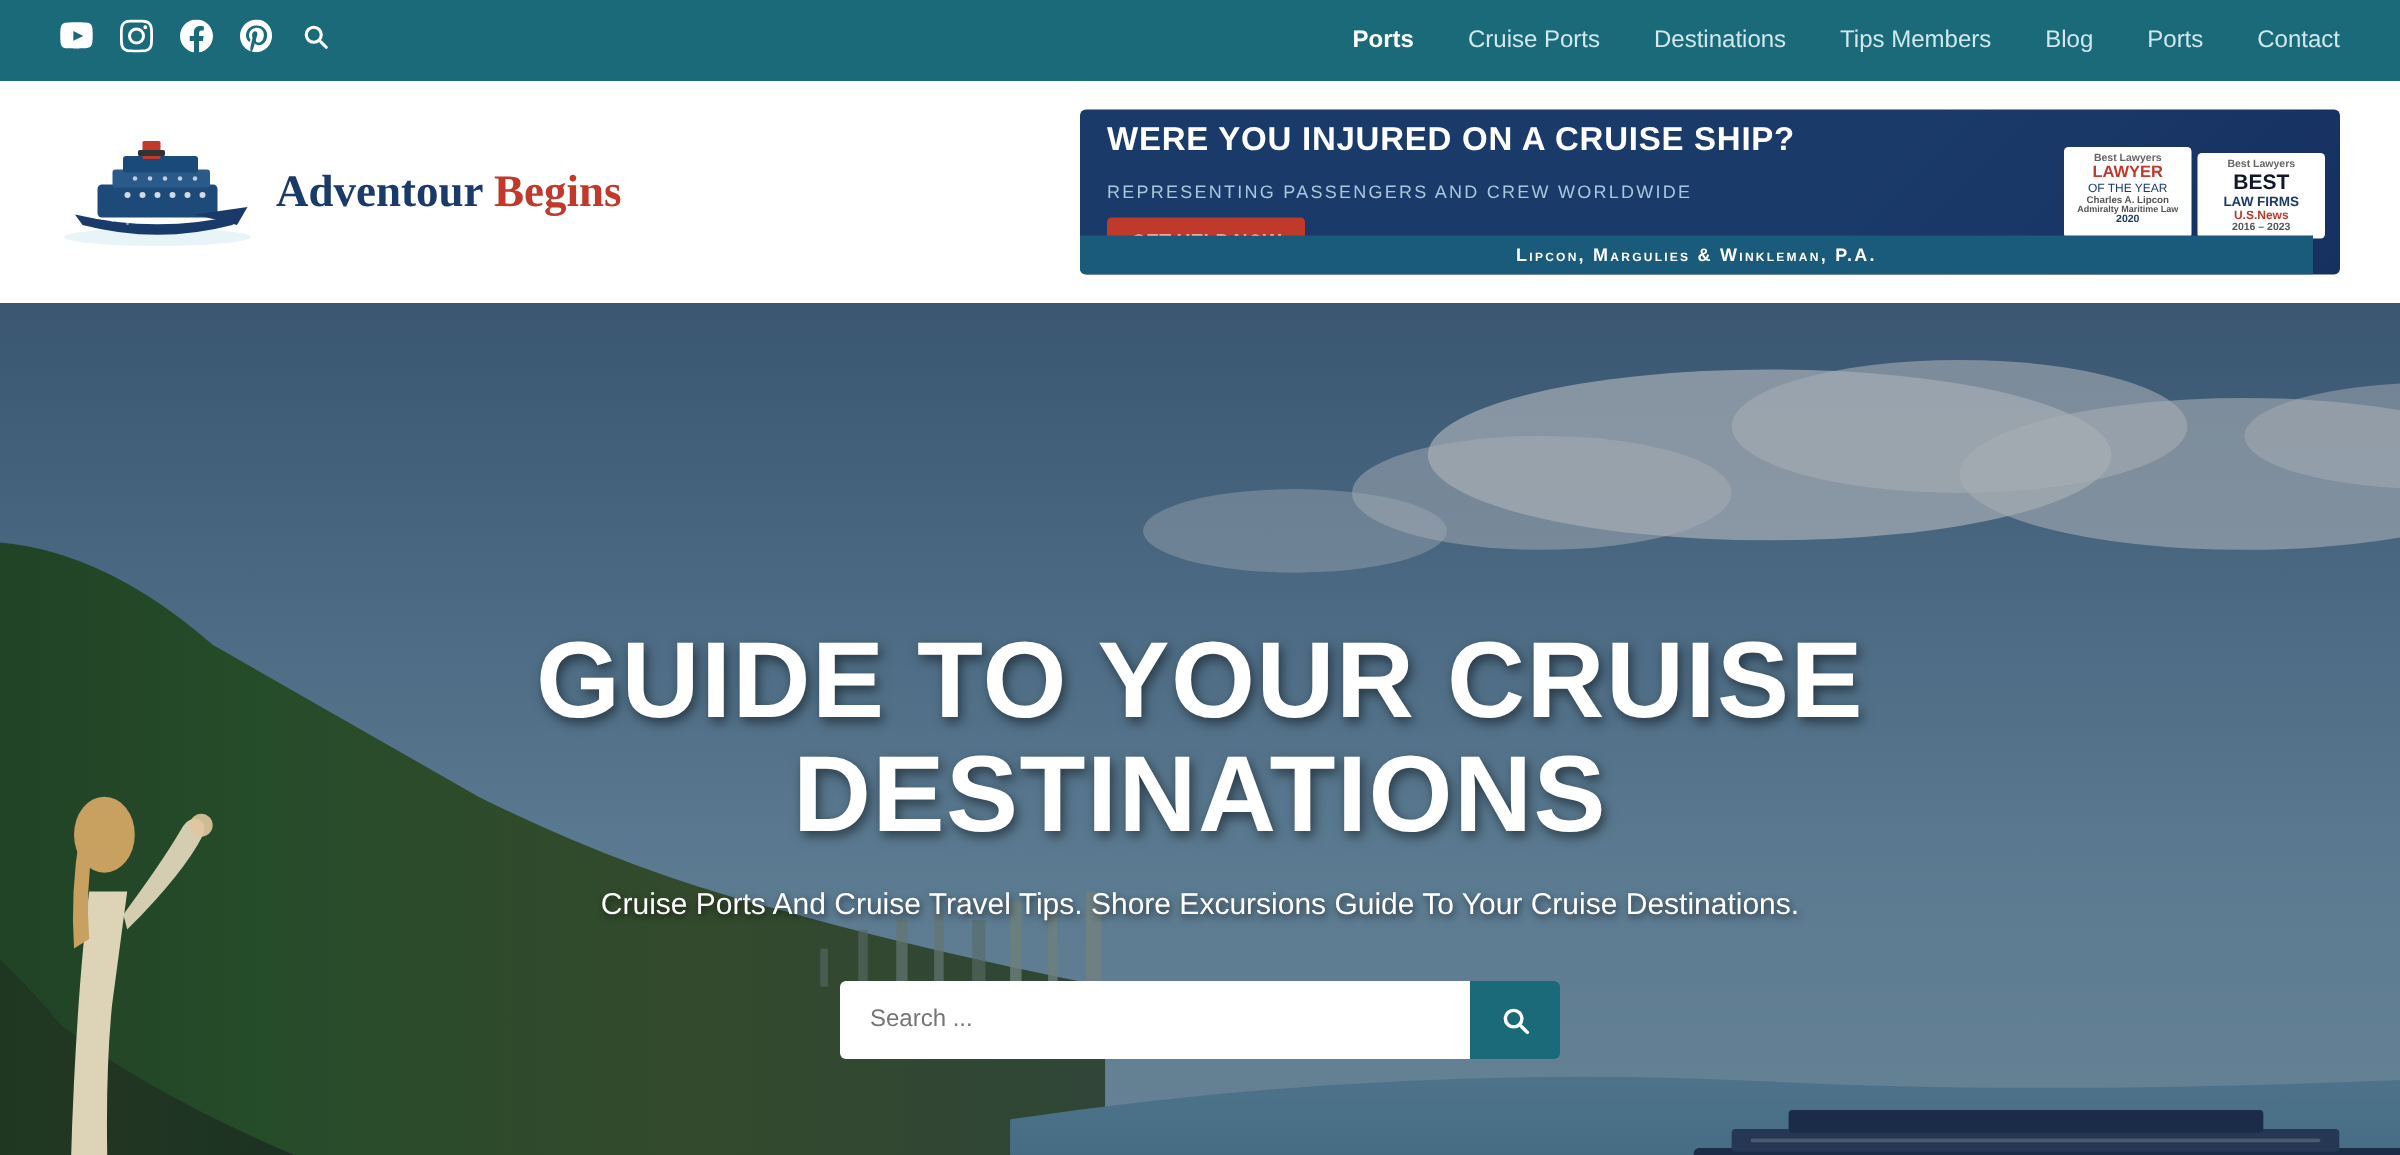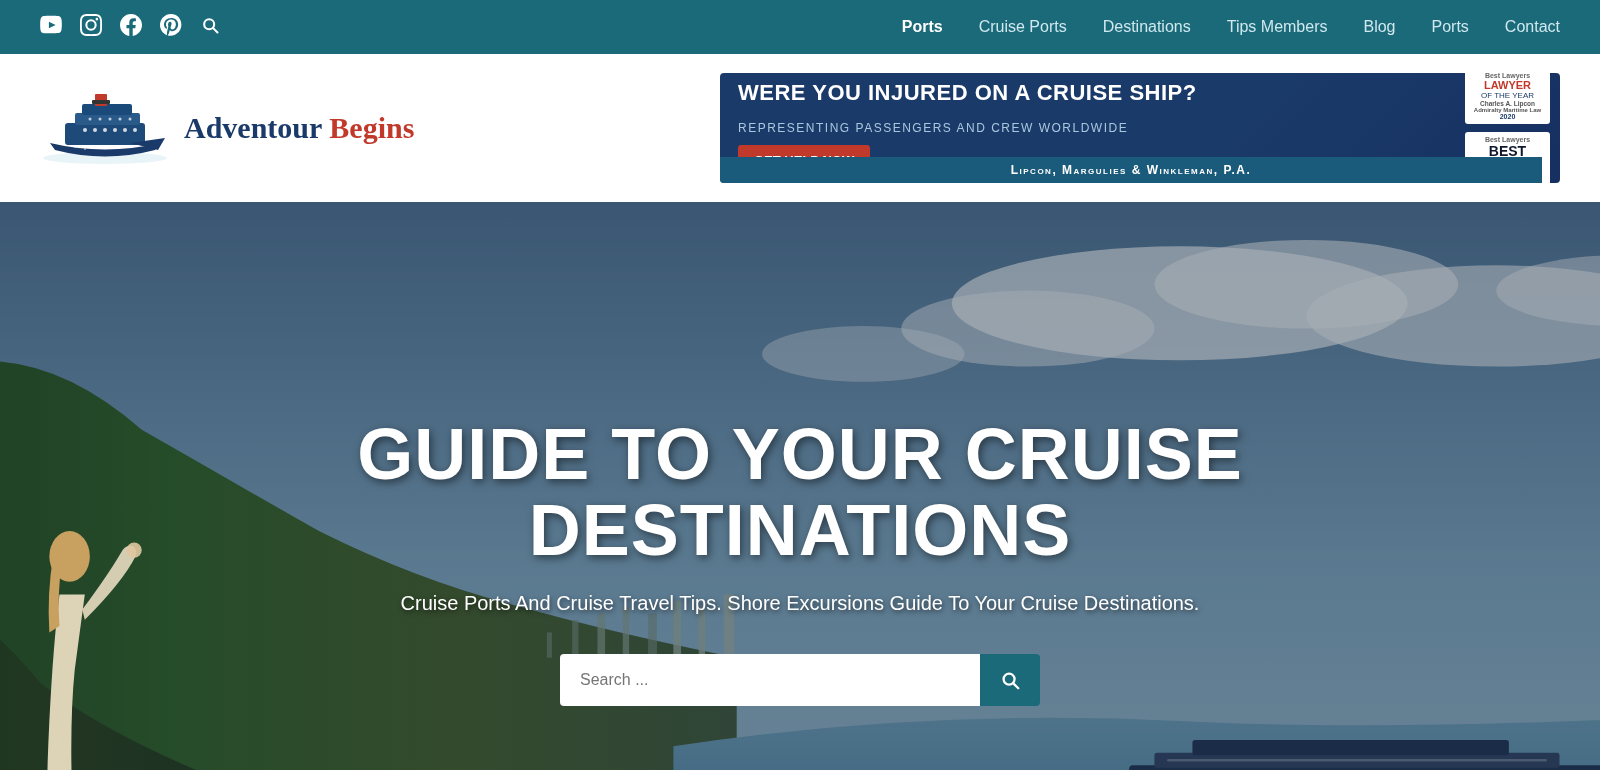--- a/index.html
+++ b/index.html
@@ -97,21 +97,20 @@
       font-weight: 700;
       padding: 8px 16px;
       border-radius: 3px;
       margin-top: 10px;
       display: inline-block;
       text-transform: uppercase;
       cursor: pointer;
     }
     .ad-badges {
       display: flex;
-      flex-direction: column;
       gap: 4px;
       margin-right: 10px;
     }
     .badge-item {
       background: white;
       border-radius: 3px;
       padding: 4px 6px;
       font-size: 8px;
       font-weight: 700;
       color: #1a3a6a;

